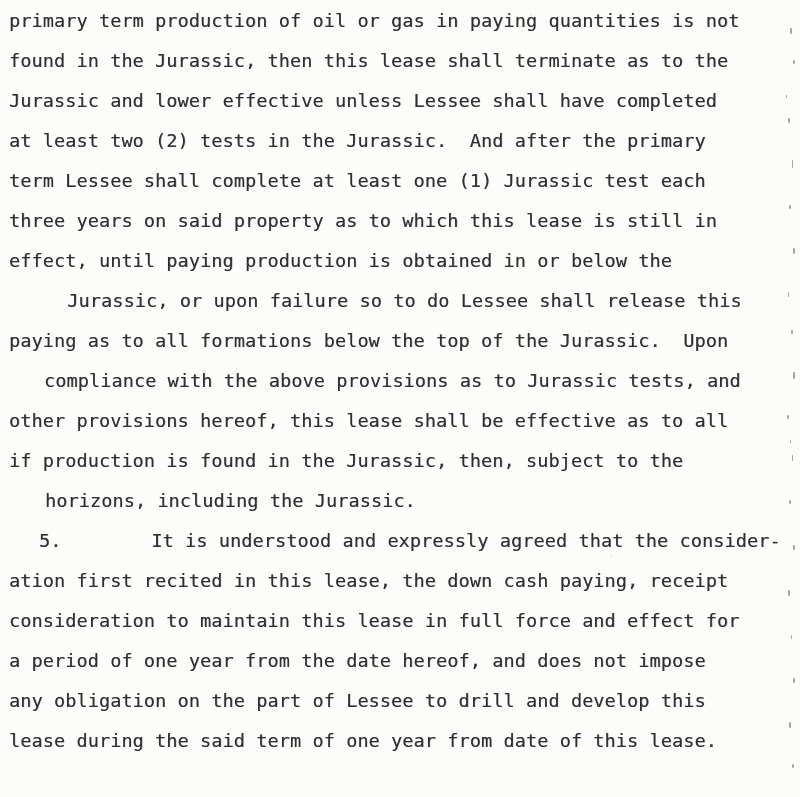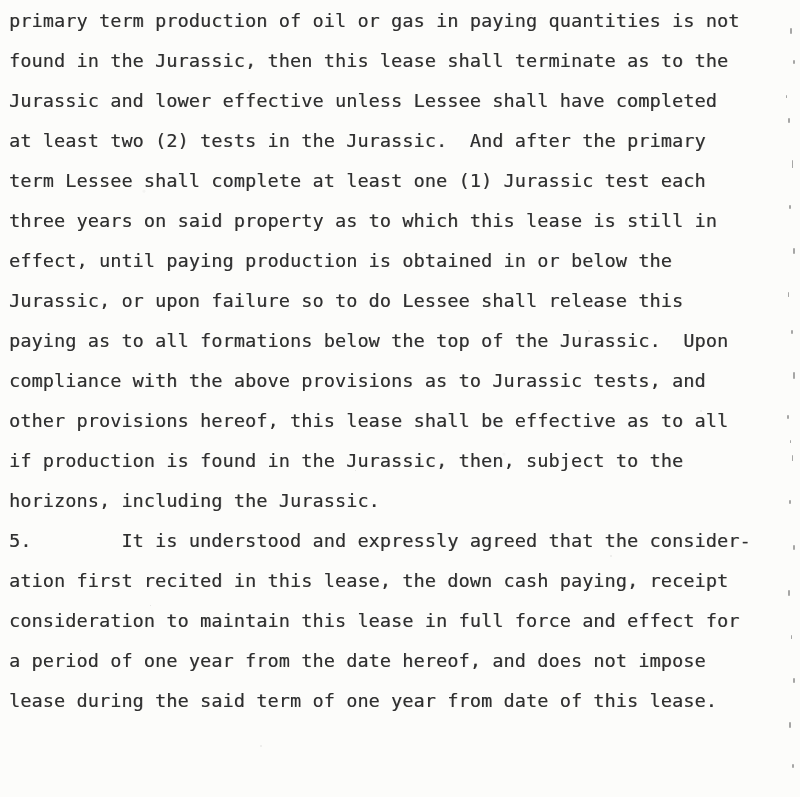--- a/index.html
+++ b/index.html
@@ -50,30 +50,31 @@
 
 <div class="page">
   <div class="text-block">
       <div class="line" style="color: rgb(47, 47, 47);">primary term production of oil or gas in paying quantities is not</div>
       <div class="line" style="color: rgb(47, 47, 47);">found in the Jurassic, then this lease shall terminate as to the</div>
       <div class="line" style="color: rgb(47, 47, 47);">Jurassic and lower effective unless Lessee shall have completed</div>
       <div class="line" style="color: rgb(47, 47, 47);">at least two (2) tests in the Jurassic.  And after the primary</div>
       <div class="line" style="color: rgb(47, 47, 47);">term Lessee shall complete at least one (1) Jurassic test each</div>
       <div class="line" style="color: rgb(47, 47, 47);">three years on said property as to which this lease is still in</div>
       <div class="line" style="color: rgb(47, 47, 47);">effect, until paying production is obtained in or below the</div>
-      <div class="line" style="color: rgb(47, 47, 47);">Jurassic, or upon failure so to do Lessee shall release this</div>
+      <div class="line" style="color: rgb(47, 47, 47); text-align: center;">Jurassic, or upon failure so to do Lessee shall release this</div>
       <div class="line" style="color: rgb(47, 47, 47);">paying as to all formations below the top of the Jurassic.  Upon</div>
-      <div class="line" style="color: rgb(47, 47, 47);">compliance with the above provisions as to Jurassic tests, and</div>
+      <div class="line" style="color: rgb(47, 47, 47); margin-left: 35px;">compliance with the above provisions as to Jurassic tests, and</div>
       <div class="line" style="color: rgb(47, 47, 47);">other provisions hereof, this lease shall be effective as to all</div>
       <div class="line" style="color: rgb(47, 47, 47);">if production is found in the Jurassic, then, subject to the</div>
-      <div class="line" style="color: rgb(47, 47, 47);">horizons, including the Jurassic.</div>
-      <div class="line" style="color: rgb(47, 47, 47);">5.        It is understood and expressly agreed that the consider-</div>
+      <div class="line" style="color: rgb(47, 47, 47); margin-left: 36px;">horizons, including the Jurassic.</div>
+      <div class="line" style="color: rgb(47, 47, 47); margin-left: 30px;">5.        It is understood and expressly agreed that the consider-</div>
       <div class="line" style="color: rgb(47, 47, 47);">ation first recited in this lease, the down cash paying, receipt</div>
       <div class="line" style="color: rgb(47, 47, 47);">consideration to maintain this lease in full force and effect for</div>
       <div class="line" style="color: rgb(47, 47, 47);">a period of one year from the date hereof, and does not impose</div>
+      <div class="line" style="color: rgb(47, 47, 47);">any obligation on the part of Lessee to drill and develop this</div>
       <div class="line" style="color: rgb(47, 47, 47);">lease during the said term of one year from date of this lease.</div>
     </div>
   <div id="edge-artifacts">
       <div class="edge-mark" style="left: 790px; top: 28px; width: 2px; height: 6px;"></div>
       <div class="edge-mark" style="left: 793px; top: 60px; width: 2px; height: 4px;"></div>
       <div class="edge-mark" style="left: 788px; top: 118px; width: 2px; height: 5px;"></div>
       <div class="edge-mark" style="left: 792px; top: 160px; width: 1px; height: 8px;"></div>
       <div class="edge-mark" style="left: 789px; top: 205px; width: 2px; height: 4px;"></div>
       <div class="edge-mark" style="left: 793px; top: 248px; width: 2px; height: 6px;"></div>
       <div class="edge-mark" style="left: 788px; top: 292px; width: 1px; height: 5px;"></div>

